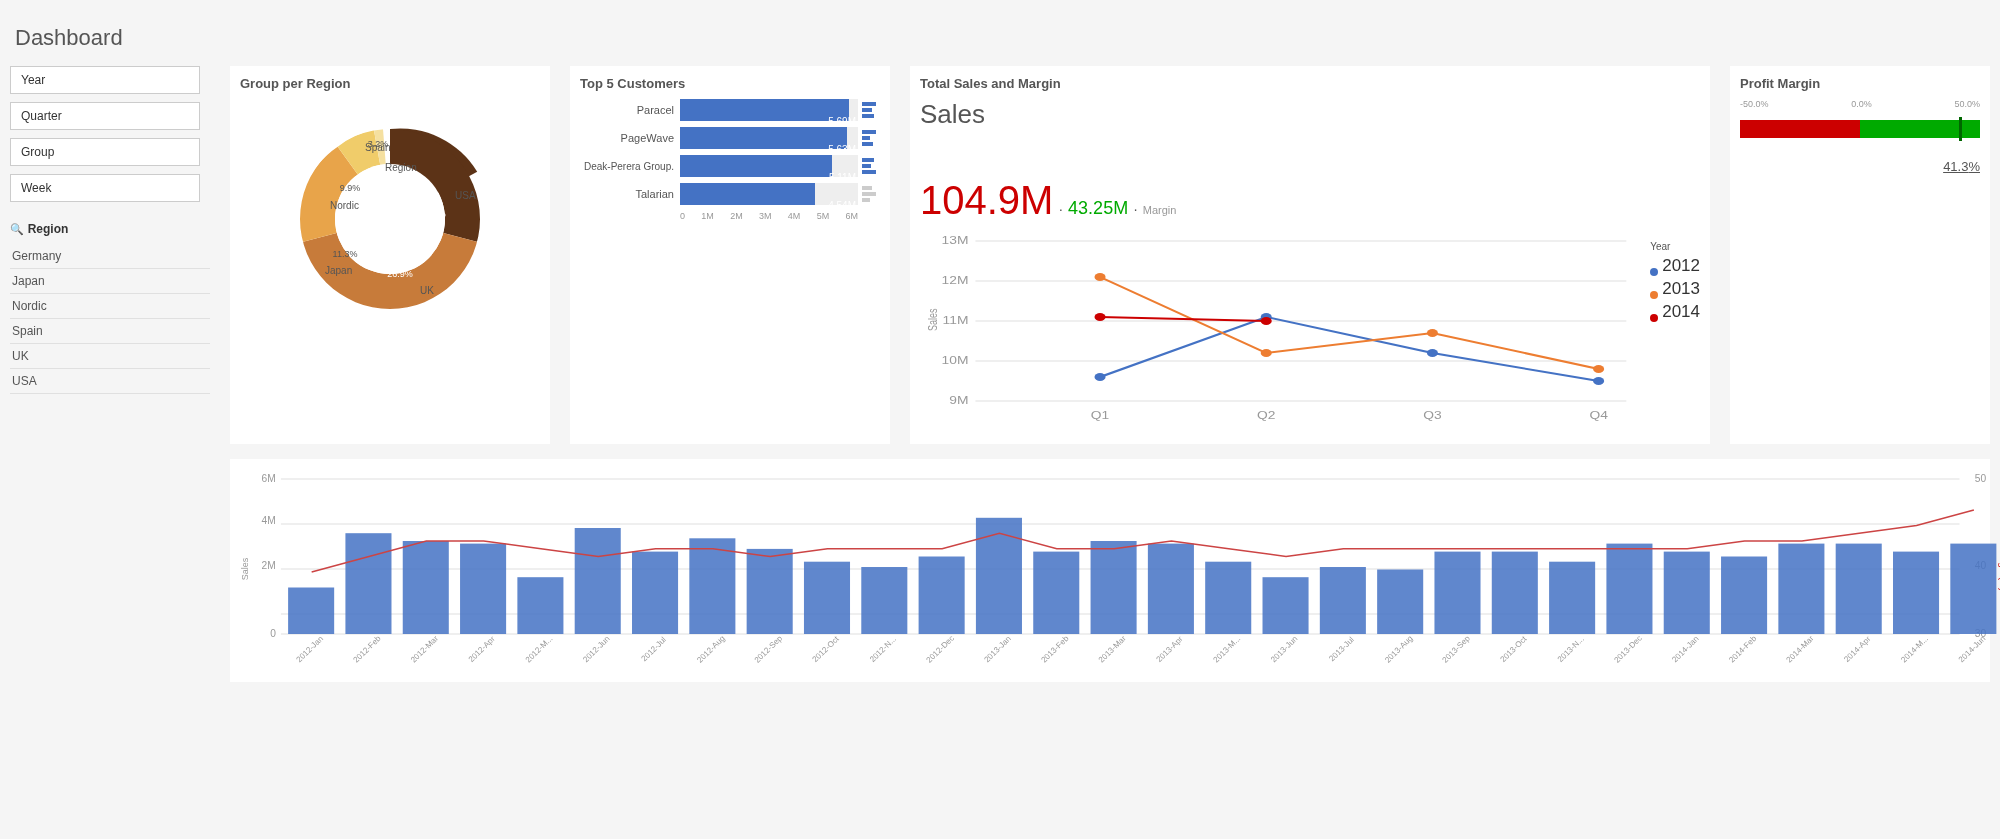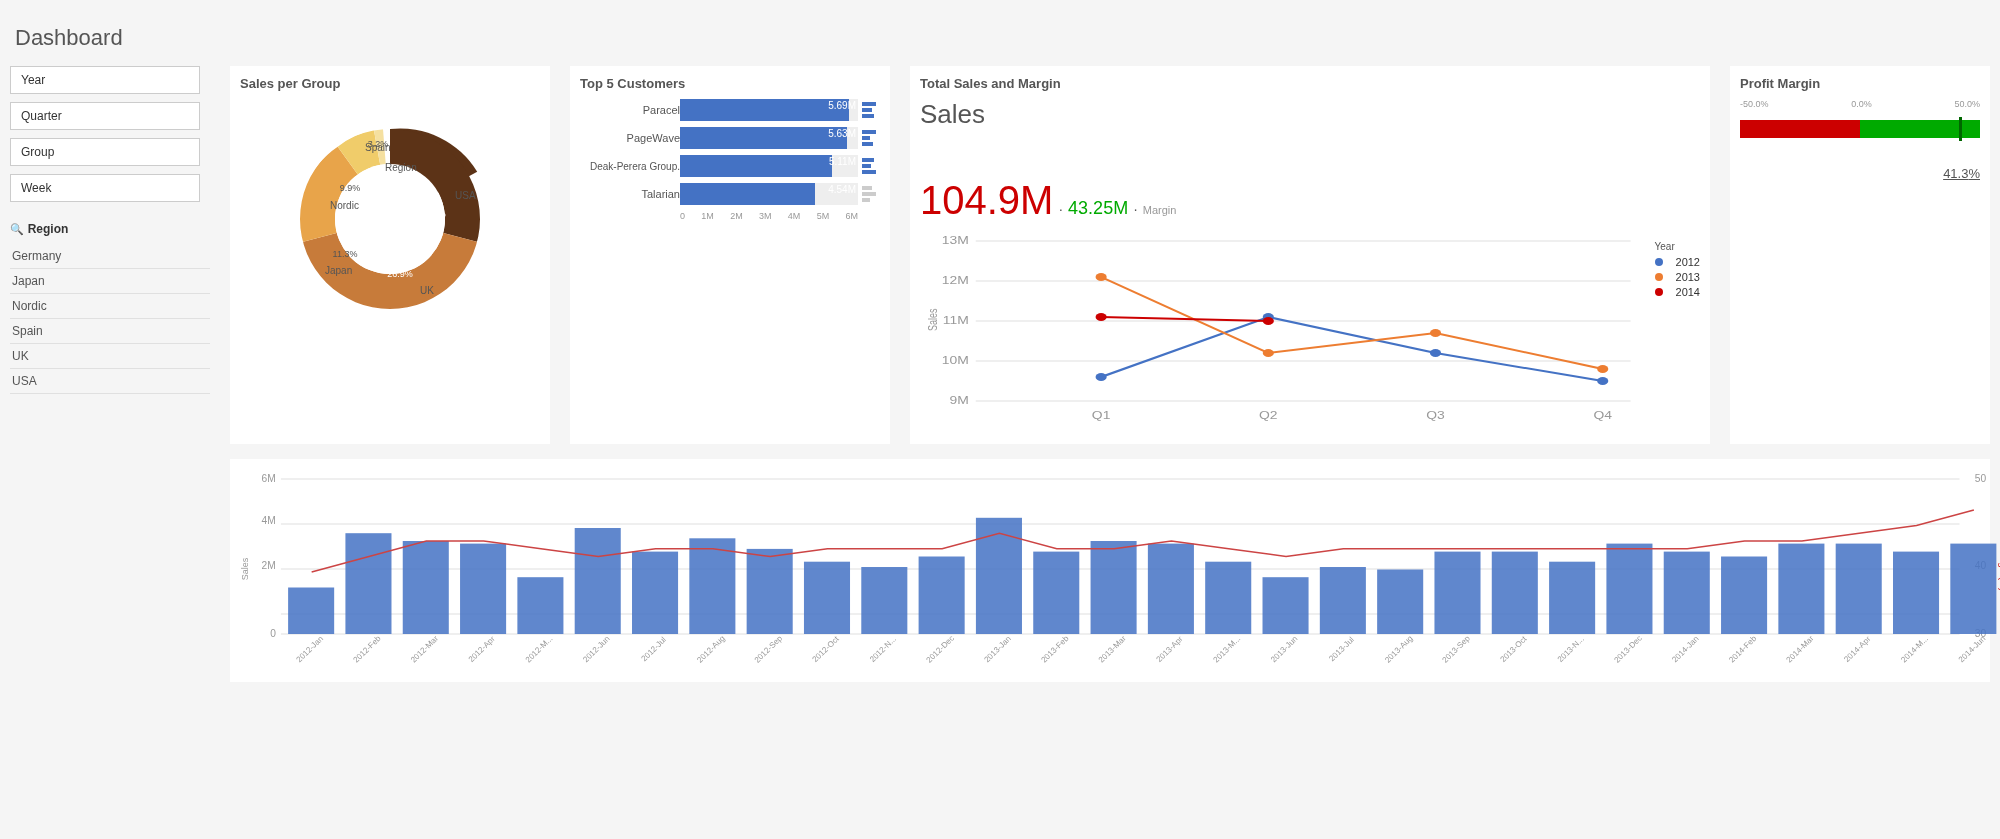--- a/index.html
+++ b/index.html
@@ -17,44 +17,44 @@
     .region-item { padding: 5px 2px; border-bottom: 1px solid #e0e0e0; color: #555; cursor: pointer; font-size: 12px; }
     .search-icon { font-size: 11px; }
 
     
     .content { flex: 1; padding: 10px; }
     .content-row { display: flex; gap: 20px; margin-bottom: 15px; }
     .panel-title { font-size: 13px; font-weight: bold; color: #555; margin-bottom: 8px; }
     .donut-container { position: relative; width: 240px; height: 240px; margin: 0 auto; }
     .bar-chart { width: 100%; }
     .bar-row { display: flex; align-items: center; margin-bottom: 6px; }
-    .bar-label { width: 100px; text-align: right; padding-right: 0; font-size: 11px; color: #555; flex-shrink: 0; }
+    .bar-label { width: 100px; text-align: right; padding-right: 6px; font-size: 11px; color: #555; flex-shrink: 0; }
     .bar-outer { flex: 1; background: #eee; height: 22px; position: relative; }
     .bar-fill { height: 22px; background: #4472C4; }
-    .bar-value { position: absolute; right: 2px; top: 1px; font-size: 10px; color: white; }
+    .bar-value { position: absolute; right: 2px; top: 17px; font-size: 10px; color: white; }
     .bar-mini { width: 18px; margin-left: 4px; display: flex; flex-direction: column; gap: 2px; }
     .bar-mini-row { height: 4px; background: #4472C4; }
     .x-axis-labels { display: flex; margin-left: 100px; font-size: 9px; color: #999; margin-top: 2px; justify-content: space-between; padding-right: 22px; }
     .sales-big { font-size: 40px; font-weight: 300; color: #cc0000; margin-top: 44px; }
     .sales-sub { display: flex; align-items: baseline; gap: 5px; margin-bottom: 8px; }
     .sales-margin { font-size: 18px; color: #00aa00; font-weight: 300; }
     .sales-label { font-size: 11px; color: #999; }
     .quarterly-title { font-size: 12px; font-weight: bold; color: #555; margin: 10px 0 5px; }
     .profit-bar-container { position: relative; height: 30px; margin: 5px 0; }
     .profit-bar-bg-red { position: absolute; left: 0; width: 50%; height: 18px; background: #cc0000; top: 6px; }
     .profit-bar-bg-green { position: absolute; right: 0; width: 50%; height: 18px; background: #00aa00; top: 6px; }
     .profit-marker { position: absolute; width: 3px; height: 24px; background: #006600; top: 3px; left: 91.3%; }
     .profit-axis { display: flex; justify-content: space-between; font-size: 9px; color: #999; margin-bottom: 2px; }
-    .profit-value { text-align: right; font-size: 13px; color: #555; margin-top: 22px; text-decoration: underline; }
+    .profit-value { text-align: right; font-size: 13px; color: #555; margin-top: 15px; text-decoration: underline; }
 
     
     svg { overflow: visible; }
     .chart-grid-line { stroke: #e0e0e0; stroke-width: 1; }
 
-    .legend-item { display: flex; align-items: center; gap: 13px; font-size: 11px; margin-bottom: 3px; }
+    .legend-item { display: flex; align-items: flex-end; gap: 4px; font-size: 17px; margin-bottom: 3px; }
     .legend-dot { width: 8px; height: 8px; border-radius: 50%; }
   </style>
 </head>
 <body>
 
 <div class="dashboard-title">Dashboard</div>
 
 <div class="main-layout">
 
   <div class="sidebar">
@@ -78,21 +78,21 @@
         <div class="region-item">USA</div>
       </div>
     </div>
   </div>
 
   <div class="content">
 
     <div class="content-row">
 
       <div style="background:white; padding:10px; width:320px; flex-shrink:0;">
-        <div class="panel-title">Sales per Group</div>
+        <div class="panel-title">Group per Region</div>
         <div class="donut-container">
           <svg width="240" height="240" viewBox="0 0 240 240">
 
             <path d="M120,120 L120,30 A90,90 0 0,1 207.2,72.8 Z" fill="#5C3317" transform="rotate(0, 120, 120)"></path>
 
           </svg>
           <svg width="240" height="240" viewBox="0 0 240 240" style="position:absolute;top:0;left:0;">
             <defs>
               <clipPath id="donut-clip">
                 <path d="M120,120 m-90,0 a90,90 0 1,0 180,0 a90,90 0 1,0 -180,0 M120,120 m-55,0 a55,55 0 1,1 110,0 a55,55 0 1,1 -110,0"></path>

